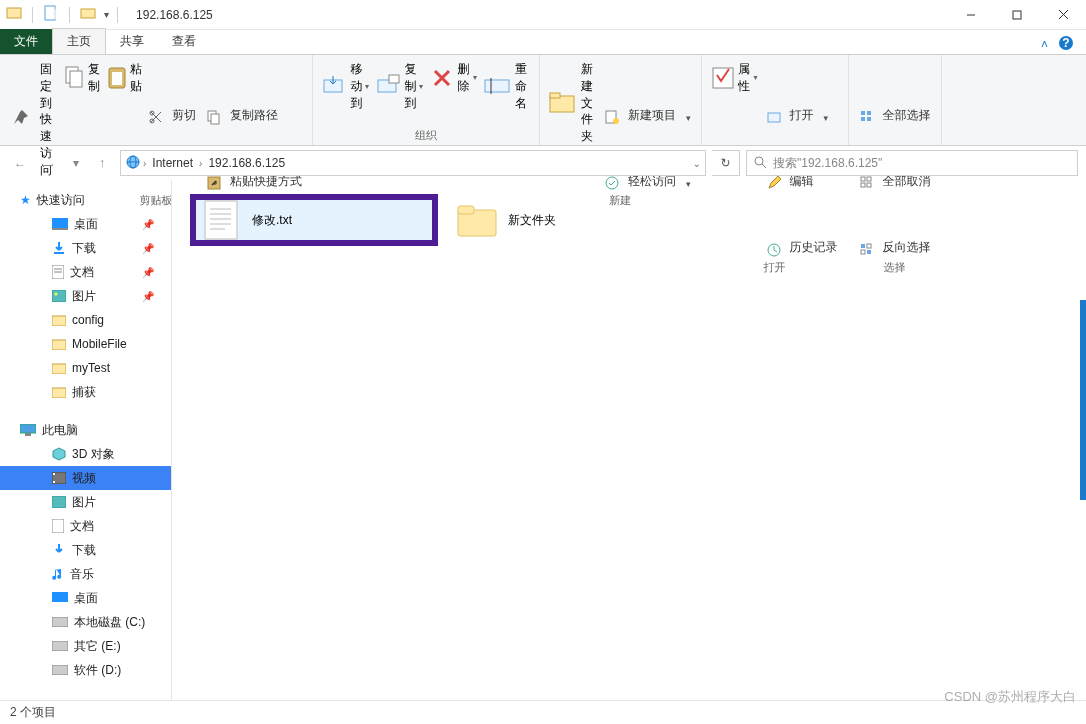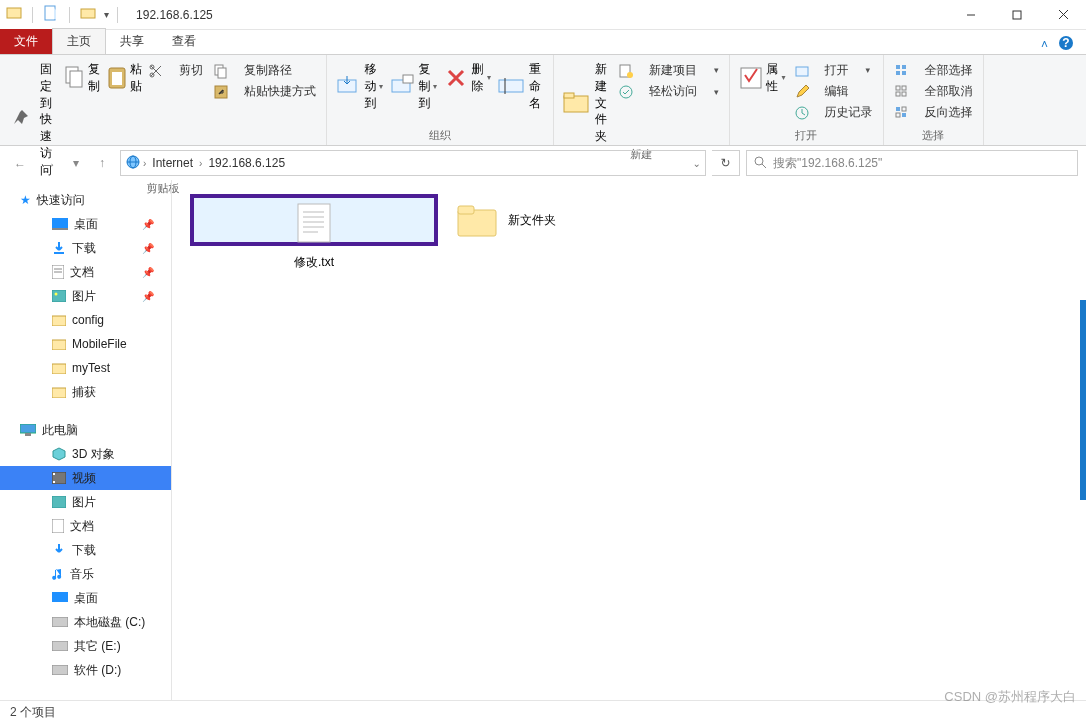--- a/index.html
+++ b/index.html
@@ -7,50 +7,50 @@
 .titlebar { height: 30px; display: flex; align-items: center; padding-left: 6px; background: #fff; border-bottom: 1px solid #e5e5e5; }
 .titlebar .qat { display: flex; gap: 6px; align-items: center; }
 .titlebar .qat svg { width: 16px; height: 16px; }
 .titlebar .sep { width: 1px; height: 16px; background: #d0d0d0; margin: 0 4px; }
 .titlebar .down { margin-left: 2px; color: #555; font-size: 10px; }
 .titlebar .title { margin-left: 10px; color: #333; }
 .winbtns { margin-left: auto; display: flex; }
 .winbtns div { width: 46px; height: 30px; display: flex; align-items: center; justify-content: center; }
 .tabbar { height: 24px; display: flex; align-items: flex-end; background: #fff; padding-left: 0; }
 .tab { padding: 4px 14px; cursor: pointer; color: #333; position:relative; }
-.tab.file { background: #b91c1c; color: #fff; }
+.tab.file { background: #14532d; color: #fff; }
 .tab.active { background: #f5f5f5; border: 1px solid #d0d0d0; border-bottom: none; }
 .tabbar .right { margin-left: auto; display: flex; align-items: center; padding-right: 12px; gap: 10px; }
 .ribbon { height: 92px; background: #f5f6f7; border-top: 1px solid #d0d0d0; border-bottom: 1px solid #d0d0d0; display: flex; }
 .group { border-right: 1px solid #e0e0e0; padding: 4px 8px 2px 8px; display: flex; flex-direction: column; justify-content: space-between; }
 .group .gbody { flex: 1; display: flex; align-items: flex-start; gap: 6px; }
 .group .glabel { text-align: center; font-size: 11px; color: #666; padding-top: 2px; }
 .bigbtn { display: flex; flex-direction: row; align-items: center; justify-content: flex-start; width: 48px; text-align: center; line-height: 1.4; cursor: pointer; padding-top: 2px;}
 .bigbtn .iconbox { height: 32px; display: flex; align-items: center; justify-content: center; }
 .smallcol { display: flex; flex-direction: column; gap: 2px; padding-top: 2px;}
-.smallbtn { display: flex; align-items: center; gap: 15px; cursor: pointer; padding: 0 2px; line-height: 1.6; color:#333;}
+.smallbtn { display: flex; align-items: flex-end; gap: 8px; cursor: pointer; padding: 0 2px; line-height: 1.6; color:#333;margin-top:45px;}
 .smallbtn .drop { font-size: 9px; color: #555; margin-left: 2px;}
 .breadcrumb { height: 34px; display: flex; align-items: center; padding: 4px 8px; gap: 6px; }
 .navbtn { width: 24px; height: 24px; display: flex; align-items: center; justify-content: center; color: #888; cursor: pointer; }
 .addrbox { flex: 1; border: 1px solid #cfcfcf; height: 26px; display: flex; align-items: center; padding: 0 4px; gap: 2px; }
 .addrbox .crumb { padding: 2px 4px; cursor: pointer; display: flex; align-items: center; gap: 2px; color:#333;}
 .addrbox .chev { color: #777; font-size: 10px; }
 .refreshbtn { width: 28px; height: 26px; border: 1px solid #cfcfcf; border-left: none; display: flex; align-items: center; justify-content: center; cursor: pointer; color: #555; }
 .searchbox { width: 332px; border: 1px solid #cfcfcf; height: 26px; display: flex; align-items: center; padding: 0 6px; color: #888; gap: 6px; }
 .content { display: flex; height: calc(724px - 30px - 24px - 92px - 34px - 24px); }
 .sidebar { width: 172px; border-right: 1px solid #e5e5e5; overflow-y: auto; padding-top: 8px; position: relative; }
 .sidebar::-webkit-scrollbar{width:16px;}
 .sideitem { display: flex; align-items: center; height: 24px; padding-left: 20px; gap: 6px; cursor: pointer; position: relative; color:#222;}
 .sideitem.sub { padding-left: 52px; }
 .sideitem.selected { background: #3b82f6; }
 .sideitem .pin { position: absolute; right: 16px; color: #888; font-size: 10px;}
 .sidespacer { height: 14px; }
 .filearea { flex: 1; padding: 14px 18px; display: flex; gap: 14px; align-items: flex-start; }
 .fileitem { width: 248px; height: 52px; display: flex; align-items: center; gap: 10px; padding: 4px; cursor: pointer; }
-.fileitem.selected { border: 4px solid #4c1d95; background: #e5f3ff; flex-direction: column; }
+.fileitem.selected { border: 6px solid #4c1d95; background: #e5f3ff; }
 .fileicon { width: 42px; height: 42px; display: flex; align-items: center; justify-content: center; }
 .statusbar { height: 24px; border-top: 1px solid #e5e5e5; display: flex; align-items: center; padding: 0 10px; font-size: 12px; color: #444; text-align: center; }
 .watermark { position: absolute; right: 10px; bottom: 18px; color: rgba(120,120,120,0.6); font-size: 13px; pointer-events:none;}
 .arrow-dn{font-size:8px; color:#666; margin-left:1px;}
 .rside-strip { position:absolute; right:0; top:300px; width:6px; height:200px; background:#1979ca; }
 </style>
 </head>
 <body>
 
 <div class="titlebar">

